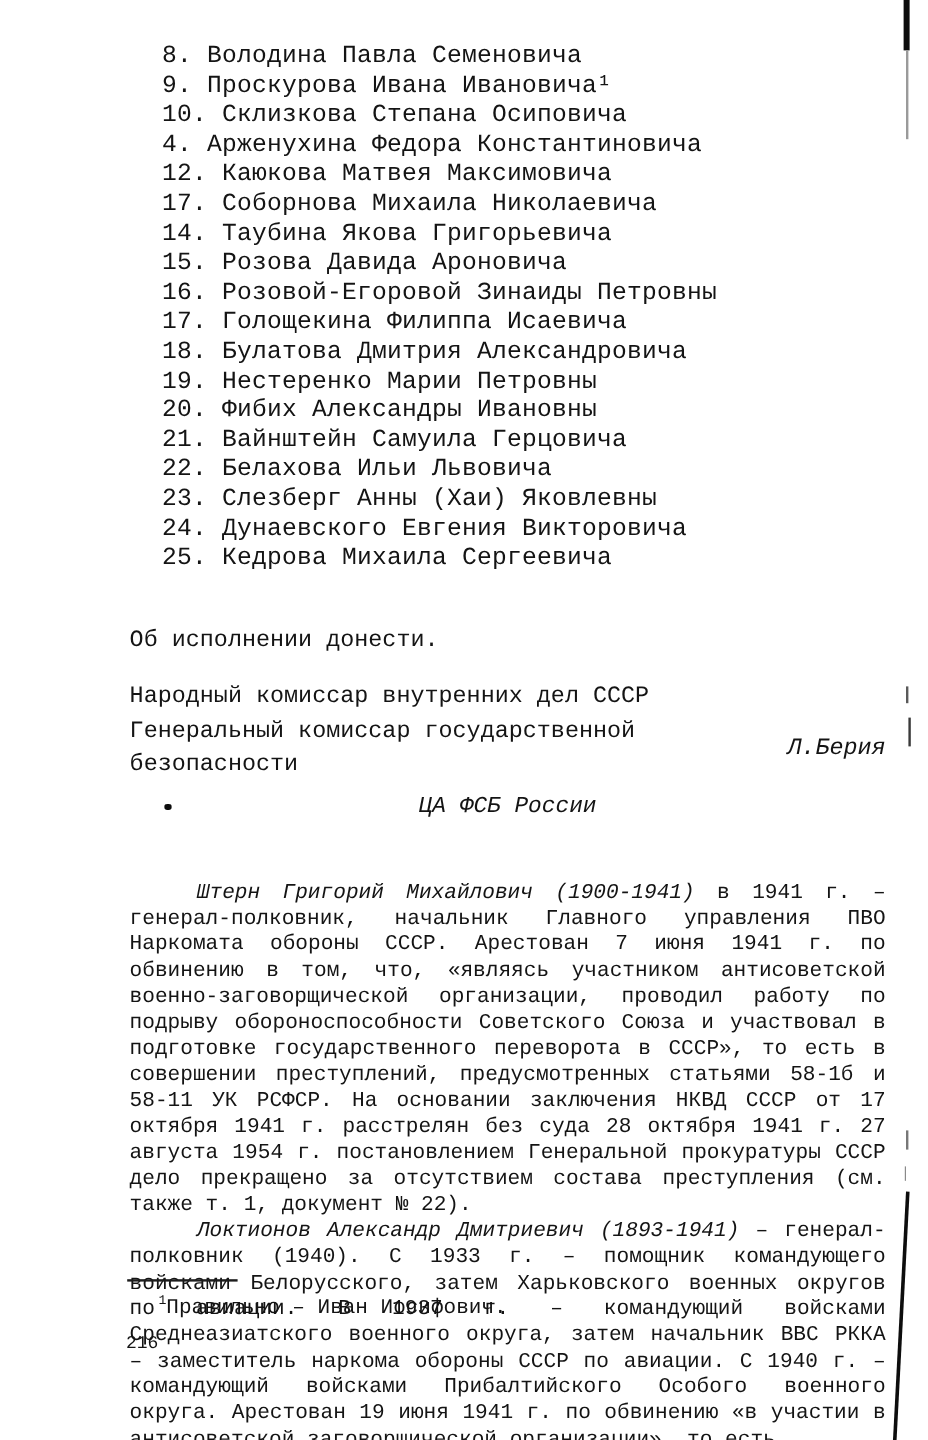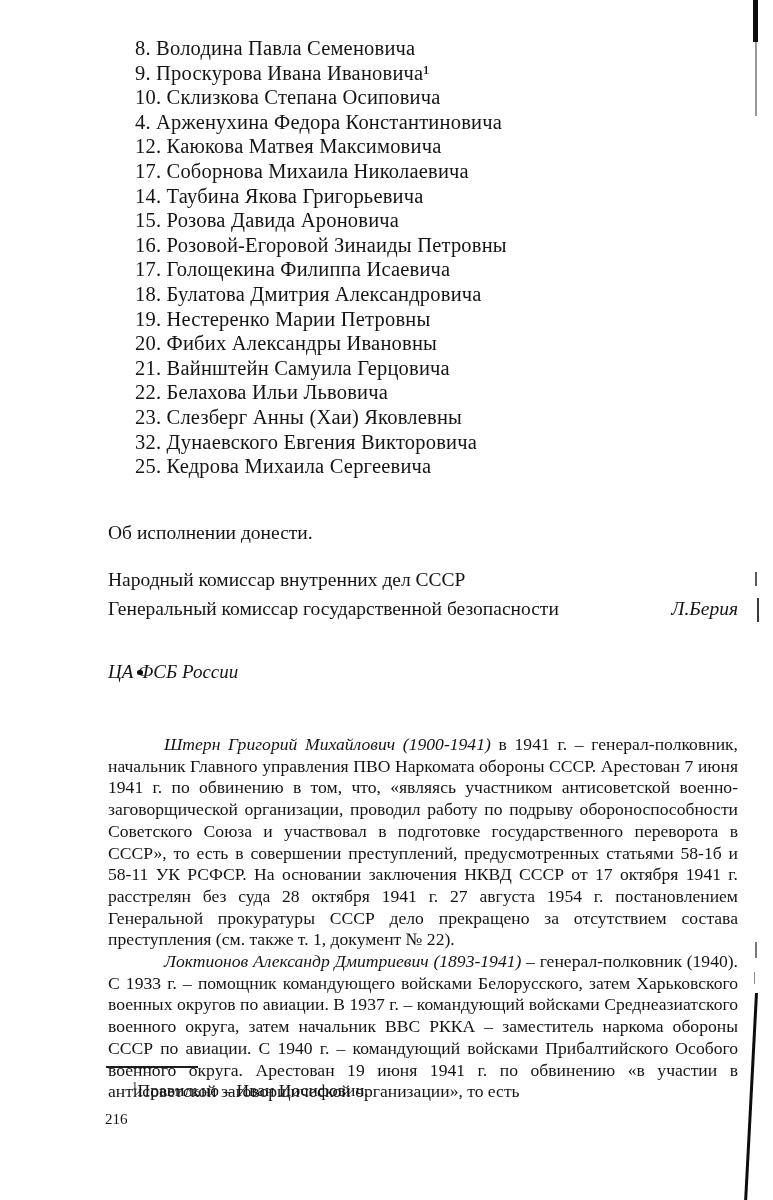--- a/index.html
+++ b/index.html
@@ -4,44 +4,44 @@
 <style>
   html,body { margin:0; padding:0; }
   body {
     width:773px; height:1200px;
     background:#ffffff;
     position:relative;
     font-family:"Liberation Serif","DejaVu Serif",serif;
     color:#141414;
     overflow:hidden;
   }
-  .page { position:absolute; inset:0; }
+  .page { position:absolute; inset:0;font-family:Liberation Mono, monospace; }
 
   .name-list {
     position:absolute; top:36px; left:135px;
     font-size:20.5px; line-height:24.6px;
     letter-spacing:0.2px;
   }
   .name-list .row { white-space:pre; }
 
   .instruction {
     position:absolute; top:522px; left:108px;
     font-size:19.5px;
   }
 
   .signature {
     position:absolute; top:566px; left:108px; width:630px;
     font-size:19.5px; line-height:28.5px;
   }
-  .signature .sig-row { display:flex; justify-content:space-between; align-items:flex-start; }
+  .signature .sig-row { display:flex; justify-content:space-between; align-items:center; }
   .sig-name { font-style:italic; }
 
   .archive {
     position:absolute; top:661px; left:108px; width:630px;
-    text-align:left; font-style:italic; font-size:19px;
+    text-align:center; font-style:italic; font-size:19px;
   }
 
   .bio {
     position:absolute; top:734px; left:108px; width:630px;
     font-size:17.6px; line-height:21.7px;
     text-align:justify;
   }
   .bio p { margin:0; text-indent:28px; }
   .bio .bio-name { font-style:italic;margin-left:28px; }
 
@@ -89,21 +89,21 @@
     <div class="row">14. Таубина Якова Григорьевича</div>
     <div class="row">15. Розова Давида Ароновича</div>
     <div class="row">16. Розовой-Егоровой Зинаиды Петровны</div>
     <div class="row">17. Голощекина Филиппа Исаевича</div>
     <div class="row">18. Булатова Дмитрия Александровича</div>
     <div class="row">19. Нестеренко Марии Петровны</div>
     <div class="row">20. Фибих Александры Ивановны</div>
     <div class="row">21. Вайнштейн Самуила Герцовича</div>
     <div class="row">22. Белахова Ильи Львовича</div>
     <div class="row">23. Слезберг Анны (Хаи) Яковлевны</div>
-    <div class="row">32. Дунаевского Евгения Викторовича</div>
+    <div class="row">24. Дунаевского Евгения Викторовича</div>
     <div class="row">25. Кедрова Михаила Сергеевича</div>
   </div>
 
   <div class="instruction">Об исполнении донести.</div>
 
   <div class="signature">
     <div>Народный комиссар внутренних дел СССР</div>
     <div class="sig-row">
       <span>Генеральный комиссар государственной безопасности</span>
       <span class="sig-name">Л.Берия</span>

